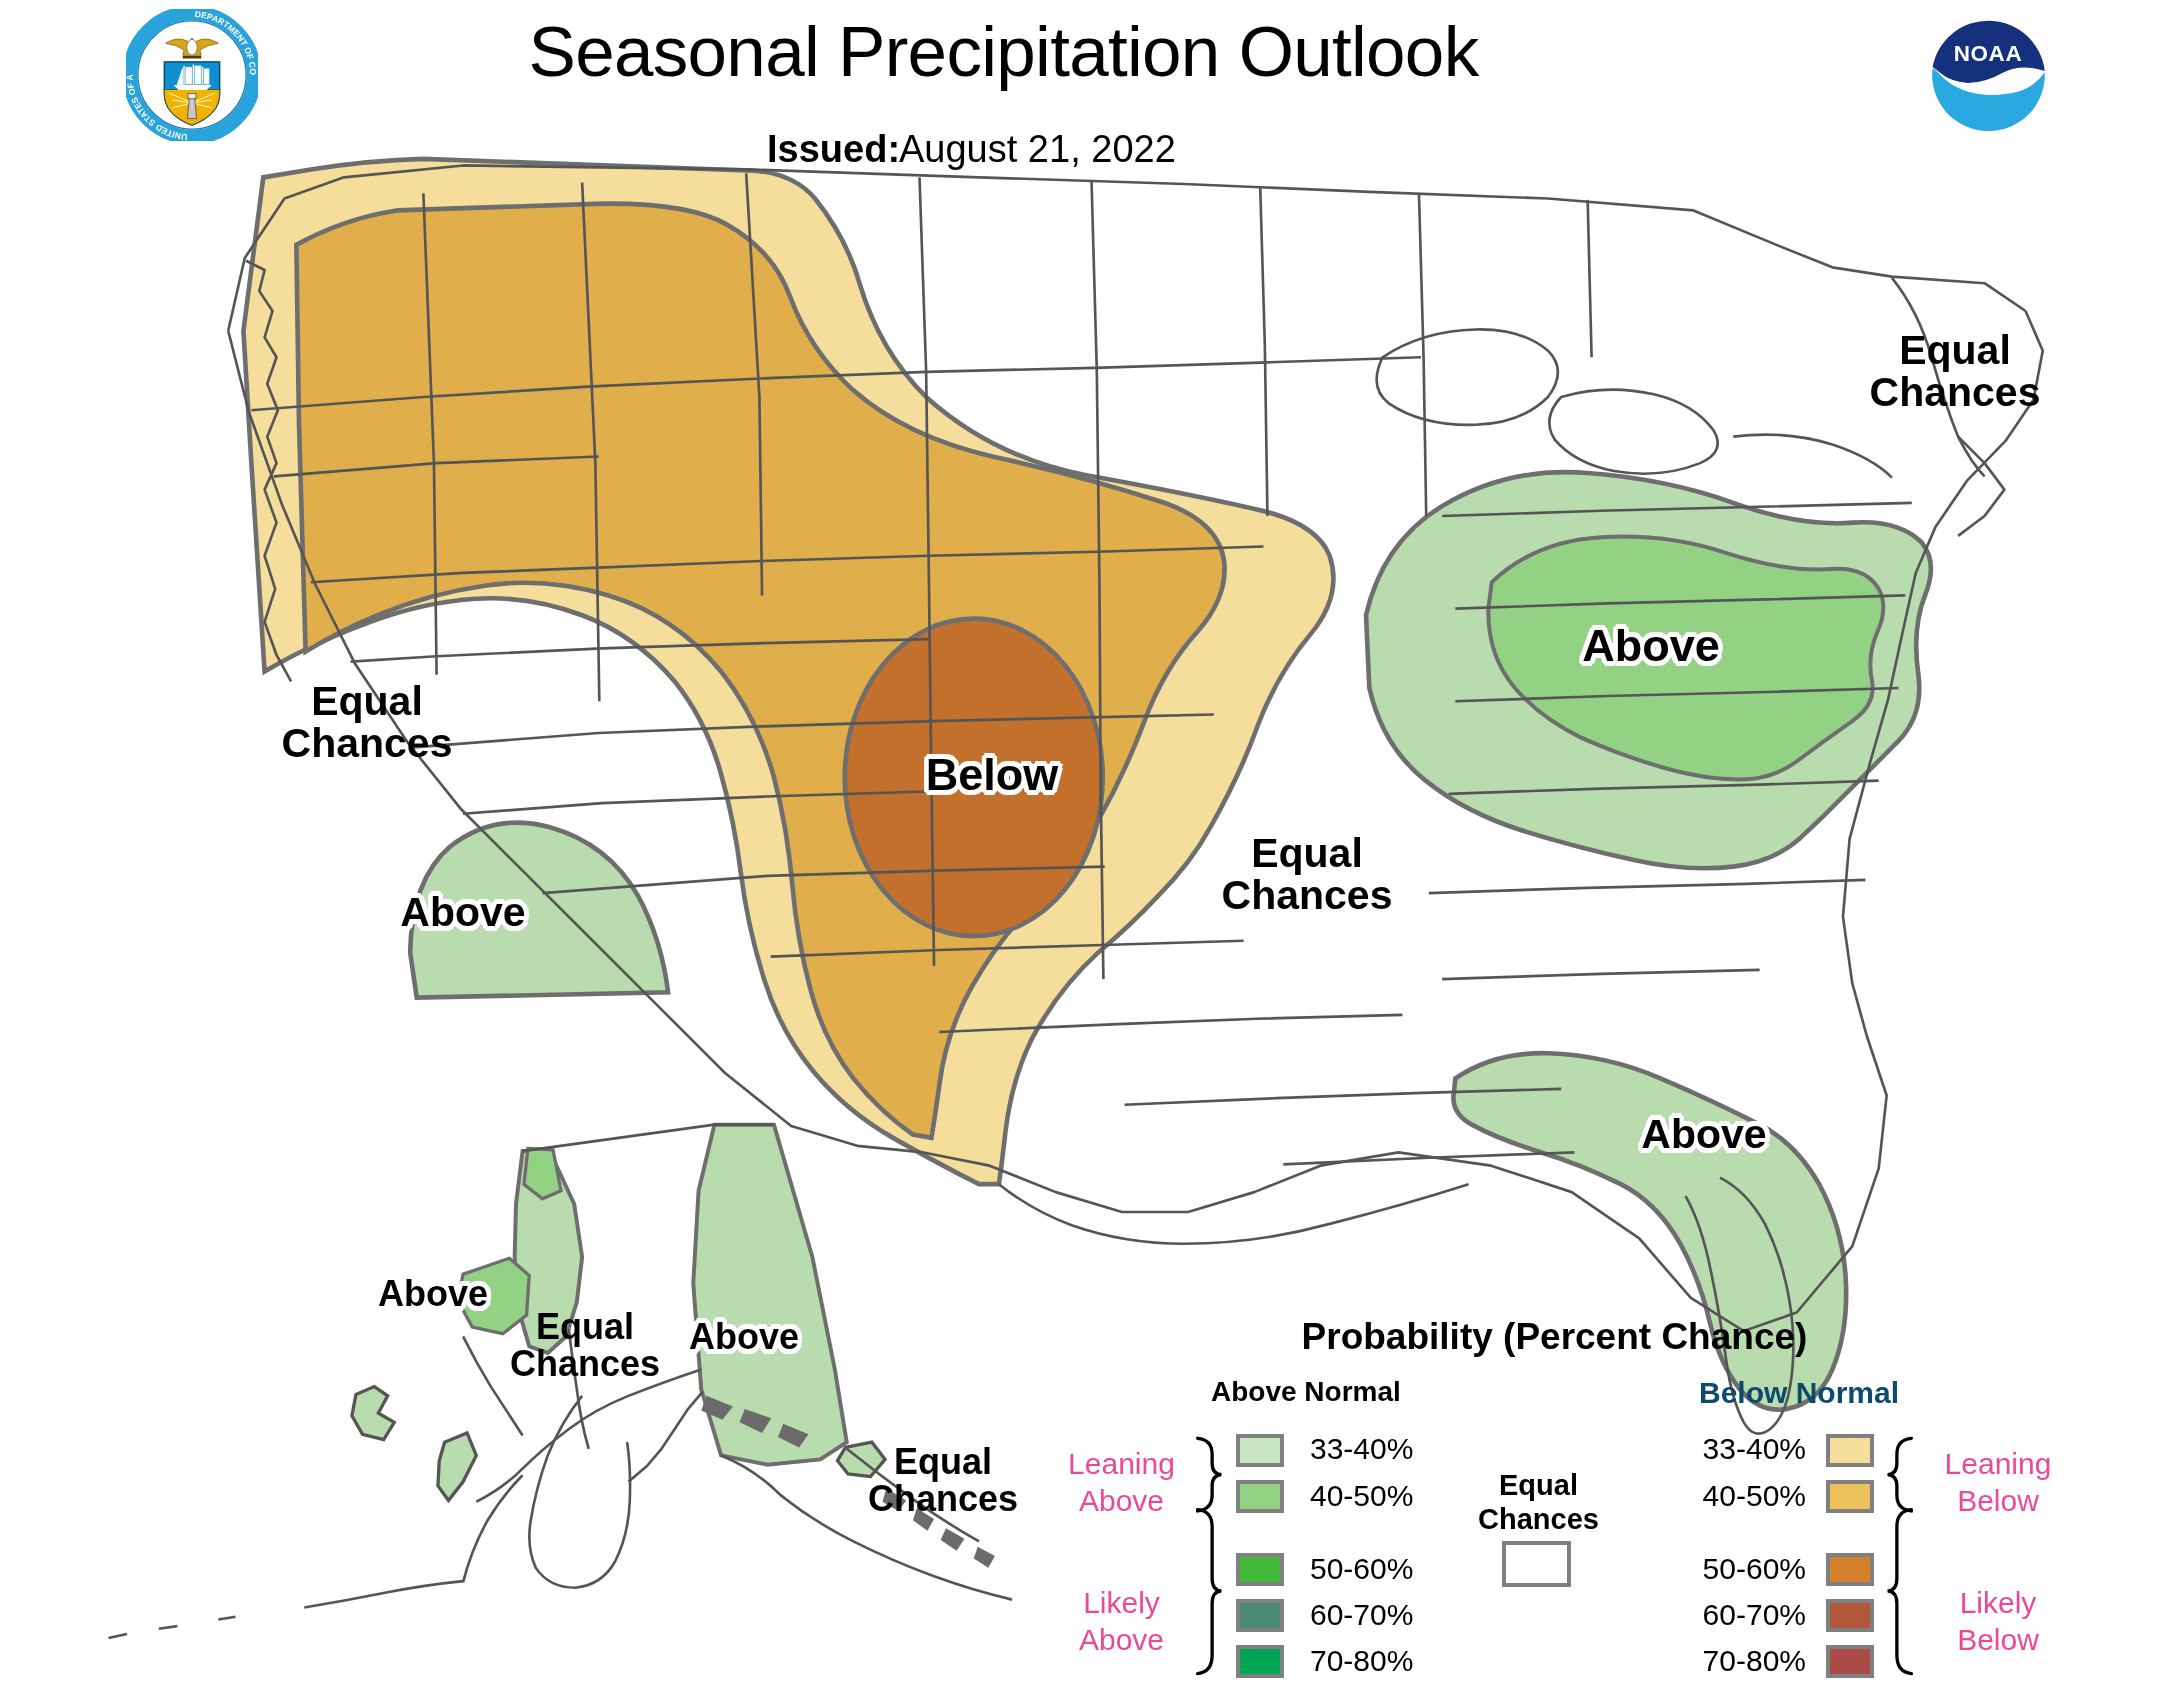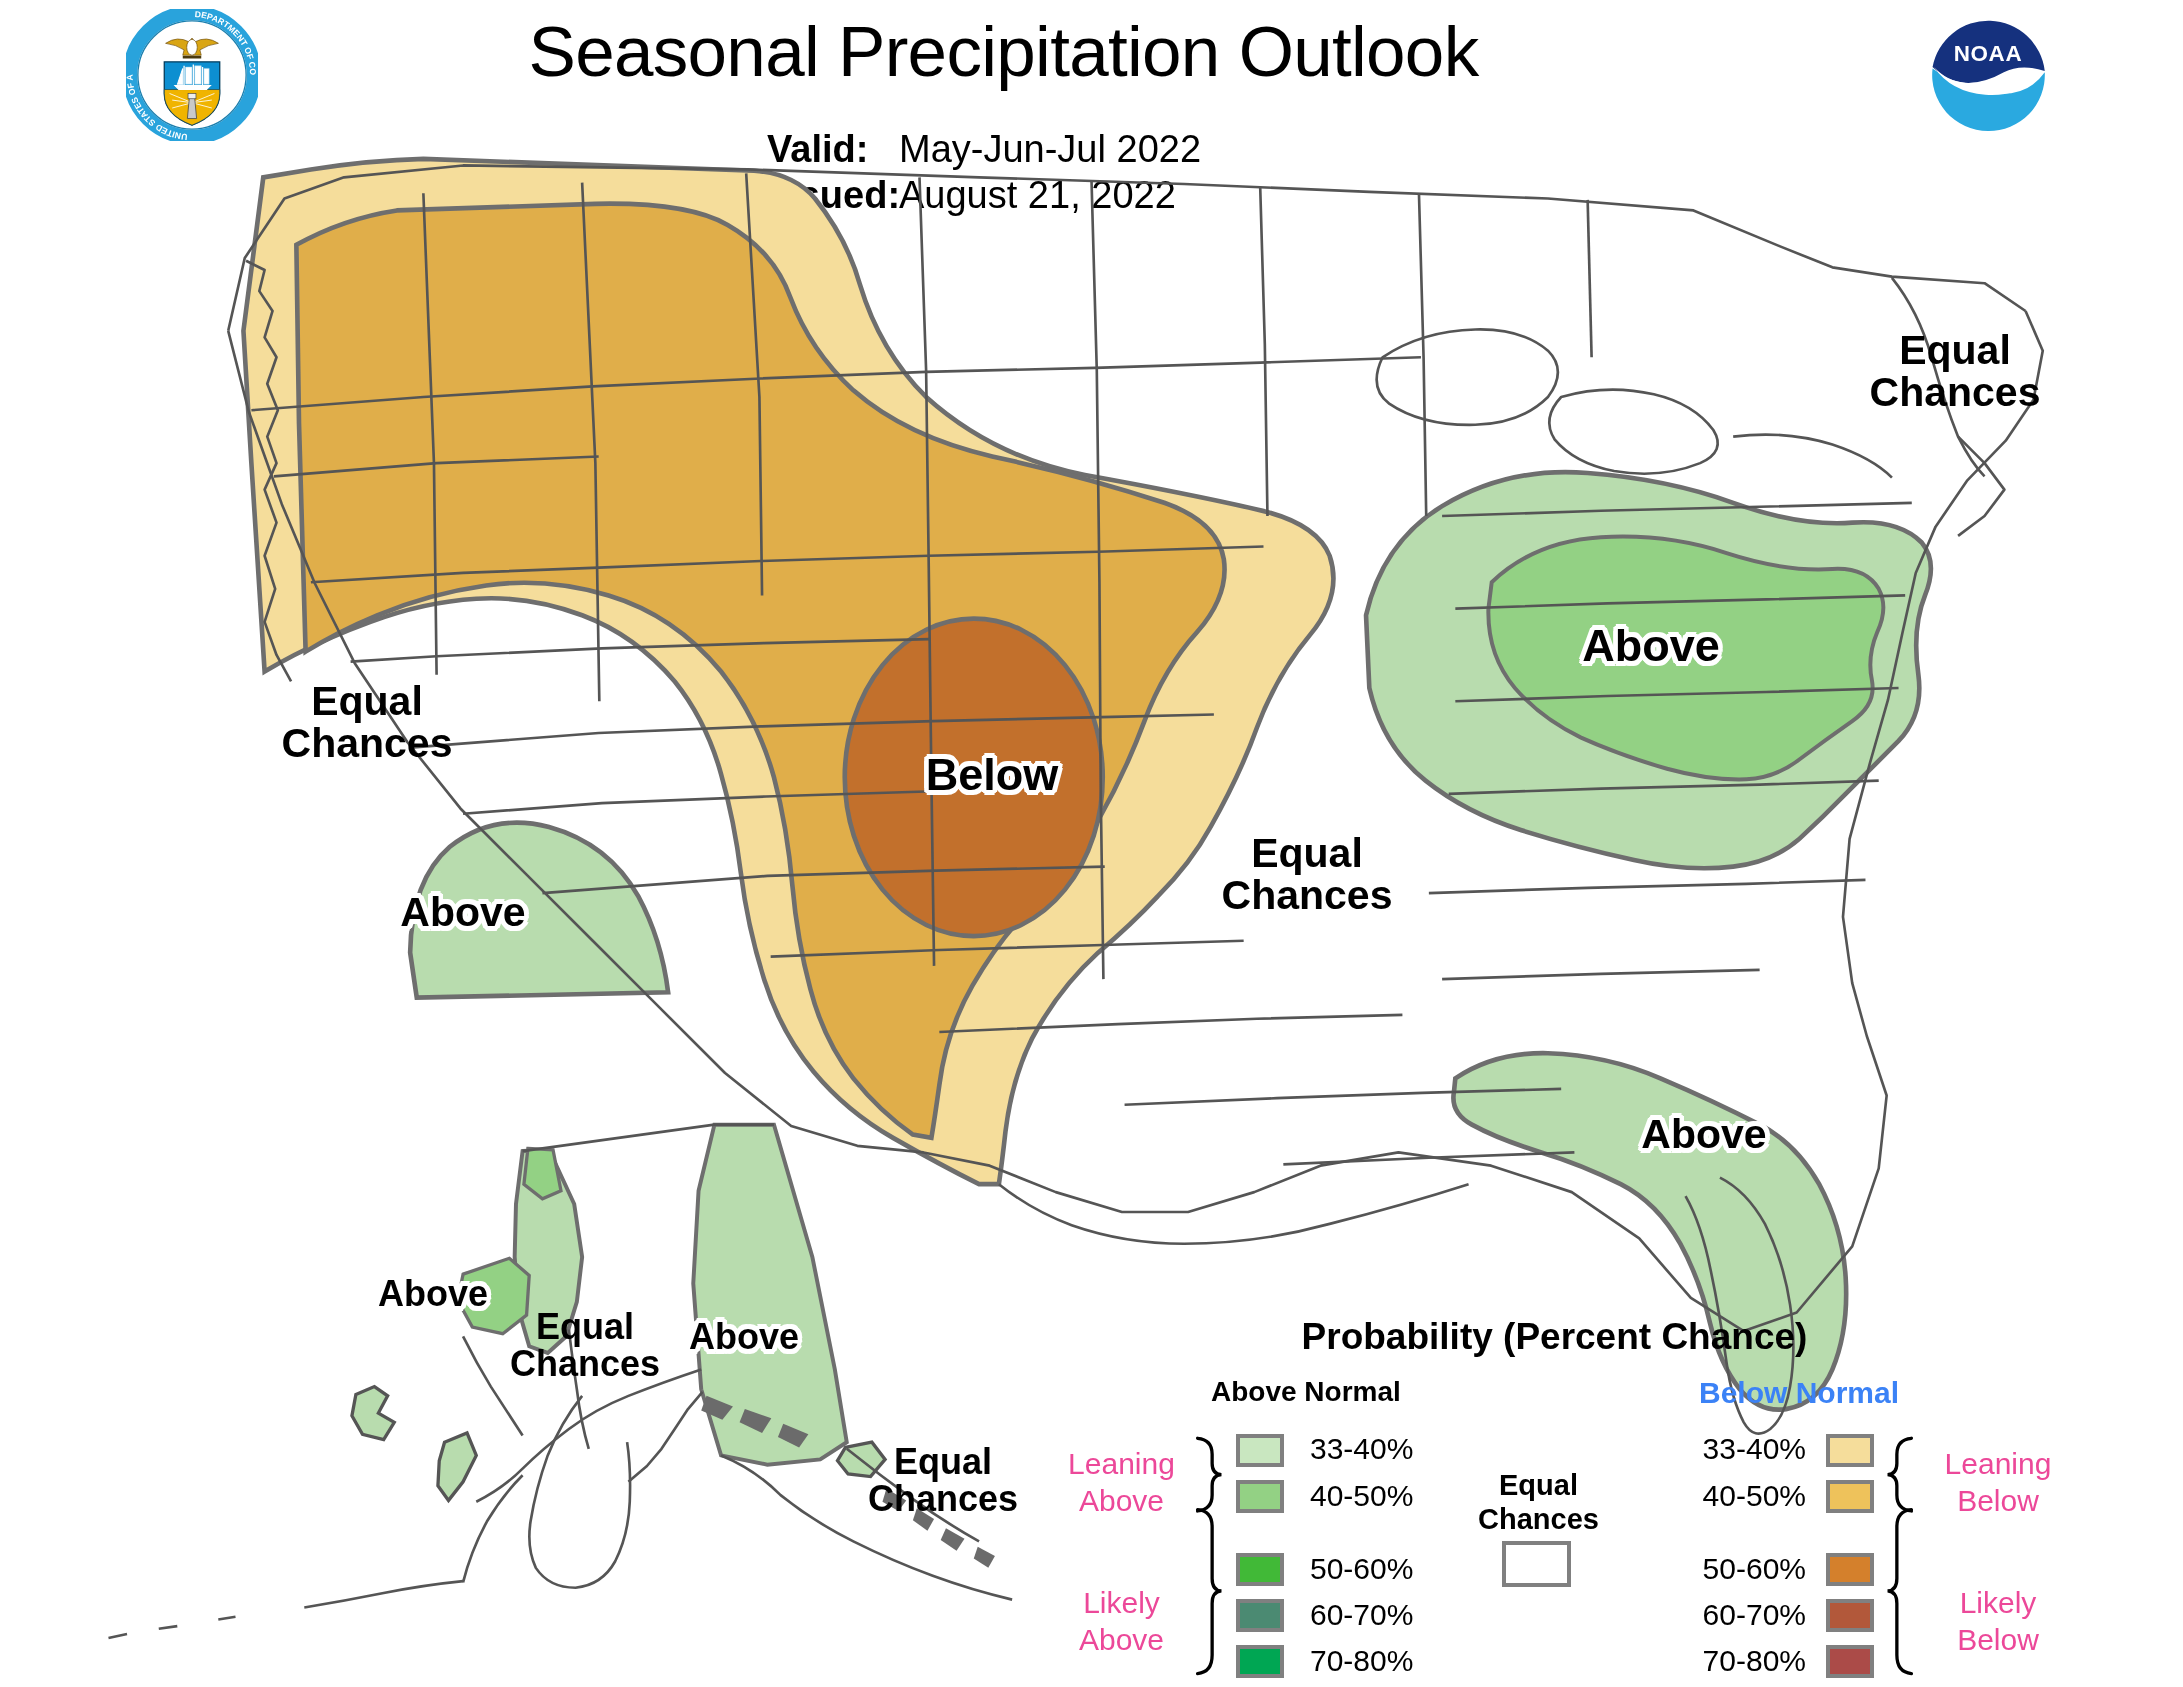--- a/index.html
+++ b/index.html
@@ -47,21 +47,21 @@
   #legend-title {
     position:absolute; left:0; top:0; width:1151px; text-align:center;
     font-size:37px; font-weight:bold; color:#000; white-space:nowrap;
   }
   #above-normal-head {
     position:absolute; left:232px; top:60px; width:238px; text-align:left;
     font-size:28px; font-weight:bold; color:#000;
   }
   #below-normal-head {
     position:absolute; left:701px; top:60px; width:238px; text-align:center;
-    font-size:30px; font-weight:bold; color:#3b82f6;
+    font-size:30px; font-weight:bold; color:#0c4a6e;
   }
 
   .swatch {
     position:absolute; width:48px; height:33px;
     border:4.6px solid #808080; background:#fff;
   }
   .swatch-label {
     position:absolute; font-size:30px; color:#000; white-space:nowrap;
   }
   .bracket-label {
@@ -128,23 +128,20 @@
     <circle cx="100" cy="100" r="98" fill="#ffffff"></circle>
     <path d="M100 185 A 85 85 0 0 1 16 90 Q 60 122 110 128 Q 160 133 186 96 A 85 85 0 0 1 100 185 Z" fill="#2aa9e0"></path>
     <path d="M16 88 A 86 86 0 0 1 186 94 Q 150 82 124 96 Q 96 112 70 112 Q 40 112 16 88 Z" fill="#15317e"></path>
     <path d="M176 97 Q 150 84 122 98 Q 94 114 66 112 Q 38 110 18 88 Q 44 126 96 130 Q 150 134 176 97 Z" fill="#ffffff"></path>
     <text x="100" y="79" text-anchor="middle" fill="#ffffff" font-family="Liberation Sans, sans-serif" font-size="34" font-weight="bold" letter-spacing="1">NOAA</text>
   </svg>
 
   <div id="page-title">Seasonal Precipitation Outlook</div>
 
   <div id="valid-block">
-    <div class="vrow">
-      <span class="vlabel">Valid:</span><span class="vvalue">May-Jun-Jul 2022</span>
-    </div>
     <div class="vrow">
       <span class="vlabel">Issued:</span><span class="vvalue">August 21, 2022</span>
     </div>
   </div>
 
   <svg id="map-svg" viewBox="0 0 3300 2550">
     <defs>
       <clipPath id="conus-clip">
         <path d="M330 380 L430 300 L520 270 L700 250 L880 252 L1130 258 L1480 270 L1780 280 L2060 290 L2330 300
                  L2560 320 L2680 370 L2760 400 L2830 420 L2900 420 L3010 430 L3060 470 L3090 520 L3080 600

